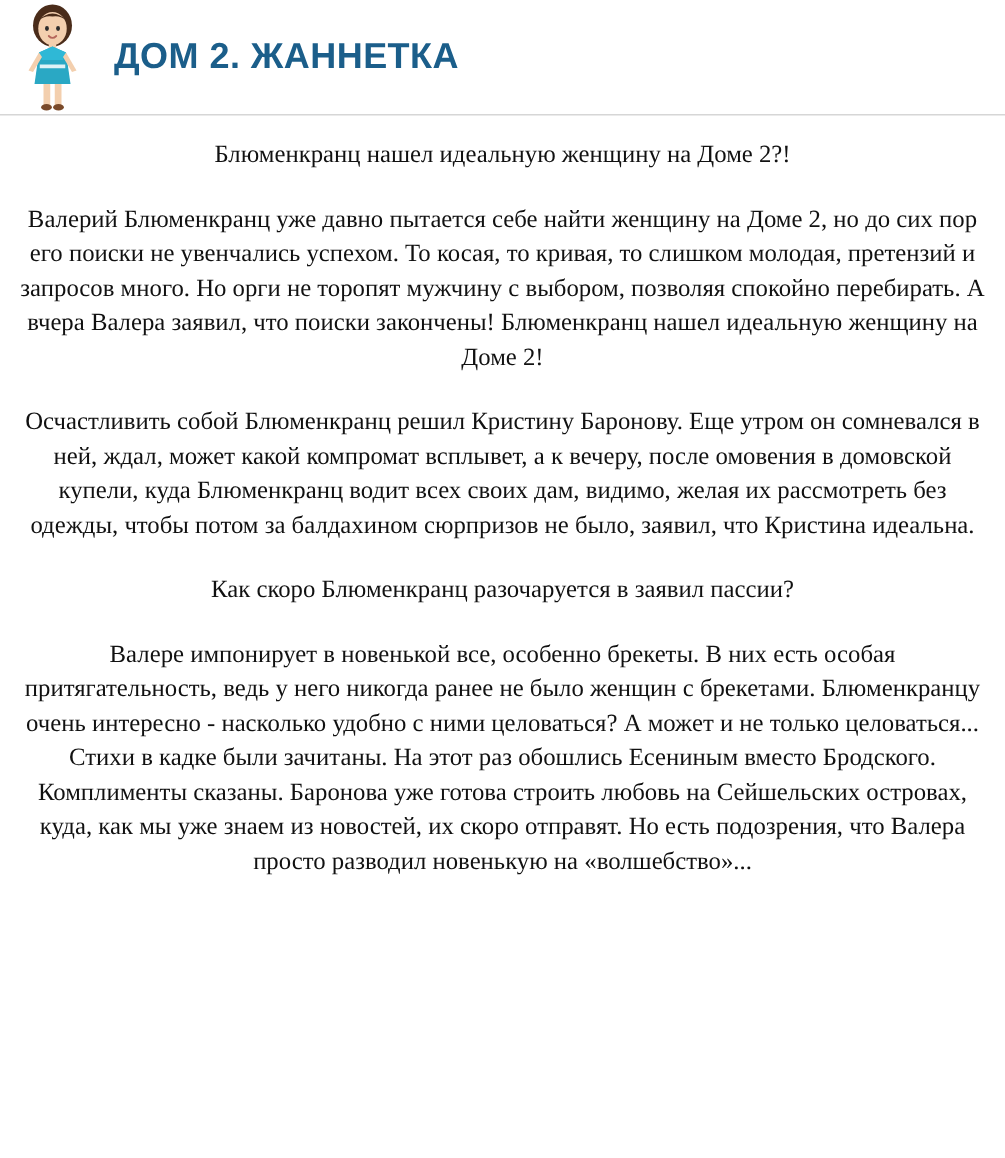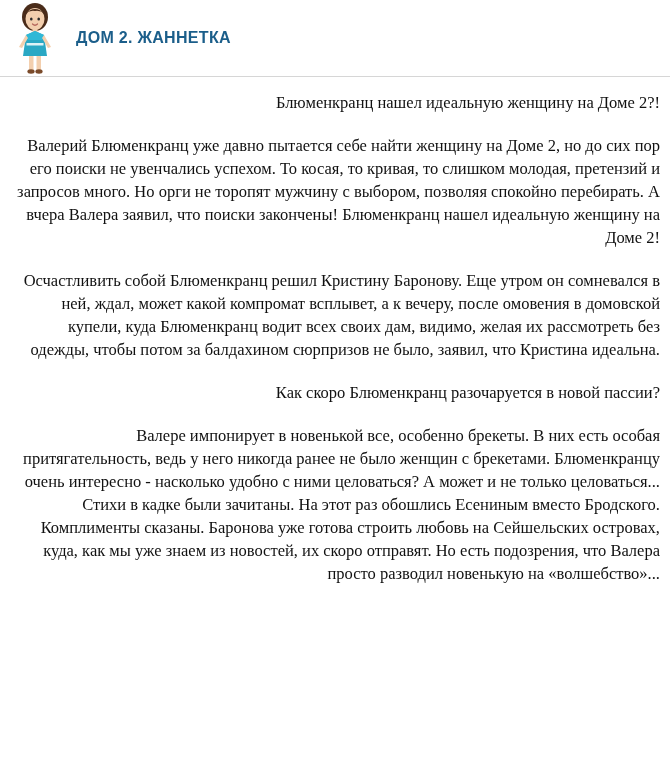--- a/index.html
+++ b/index.html
@@ -29,21 +29,21 @@
   }
   .logo {
     width: 58px;
     height: 76px;
     position: relative;
     flex: 0 0 58px;
   }
   .site-title {
     font-family: "Liberation Sans", sans-serif;
     font-weight: bold;
-    font-size: 16px;
+    font-size: 24px;
     color: #1b5e8a;
     letter-spacing: 0.3px;
     margin-left: 12px;
     white-space: nowrap;
   }
   .rule {
     height: 1px;
     background: #d6d6d6;
     margin: 0 0 0 0;
     width: 670px;
@@ -51,21 +51,21 @@
   .content {
     padding: 14px 10px 0 10px;
     box-sizing: border-box;
   }
   p.para {
     font-family: "Liberation Serif", serif;
     font-size: 16.5px;
     line-height: 23px;
     margin: 0 0 20px 0;
     color: #111111;
-    text-align: right;
+    text-align: center;
   }
   p.para:last-child {
     margin-bottom: 0;
   }
 </style>
 </head>
 <body>
 
 <div class="page">
 
@@ -104,17 +104,17 @@
     </div>
     <div class="site-title">ДОМ 2. ЖАННЕТКА</div>
   </div>
 
   <div class="rule"></div>
 
   <div class="content">
     <p class="para">Блюменкранц нашел идеальную женщину на Доме 2?!</p>
     <p class="para">Валерий Блюменкранц уже давно пытается себе найти женщину на Доме 2, но до сих пор его поиски не увенчались успехом. То косая, то кривая, то слишком молодая, претензий и запросов много. Но орги не торопят мужчину с выбором, позволяя спокойно перебирать. А вчера Валера заявил, что поиски закончены! Блюменкранц нашел идеальную женщину на Доме 2!</p>
     <p class="para">Осчастливить собой Блюменкранц решил Кристину Баронову. Еще утром он сомневался в ней, ждал, может какой компромат всплывет, а к вечеру, после омовения в домовской купели, куда Блюменкранц водит всех своих дам, видимо, желая их рассмотреть без одежды, чтобы потом за балдахином сюрпризов не было, заявил, что Кристина идеальна.</p>
-    <p class="para">Как скоро Блюменкранц разочаруется в новой пассии?</p>
+    <p class="para">Как скоро Блюменкранц разочаруется в заявил пассии?</p>
     <p class="para">Валере импонирует в новенькой все, особенно брекеты. В них есть особая притягательность, ведь у него никогда ранее не было женщин с брекетами. Блюменкранцу очень интересно - насколько удобно с ними целоваться? А может и не только целоваться... Стихи в кадке были зачитаны. На этот раз обошлись Есениным вместо Бродского. Комплименты сказаны. Баронова уже готова строить любовь на Сейшельских островах, куда, как мы уже знаем из новостей, их скоро отправят. Но есть подозрения, что Валера просто разводил новенькую на «волшебство»...</p>
   </div>
 
 </div>
 
 </body></html>

